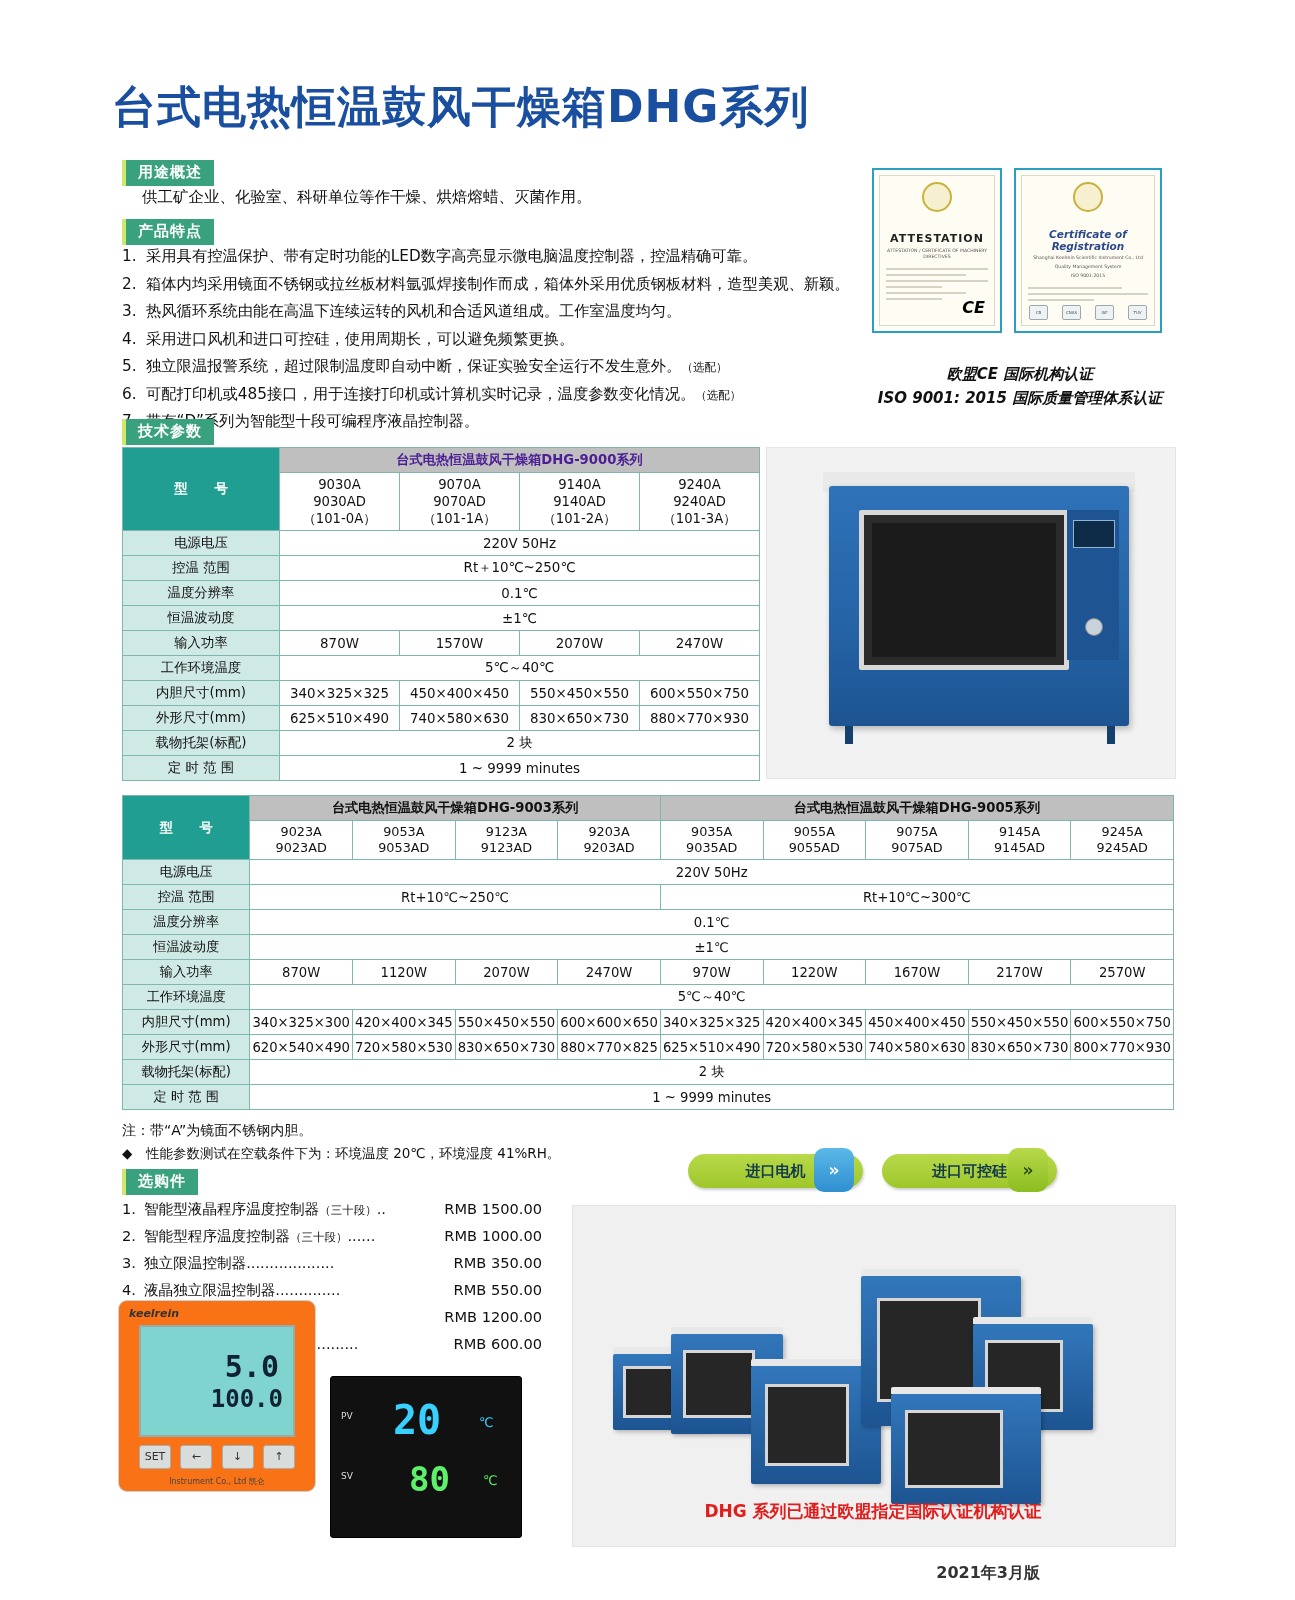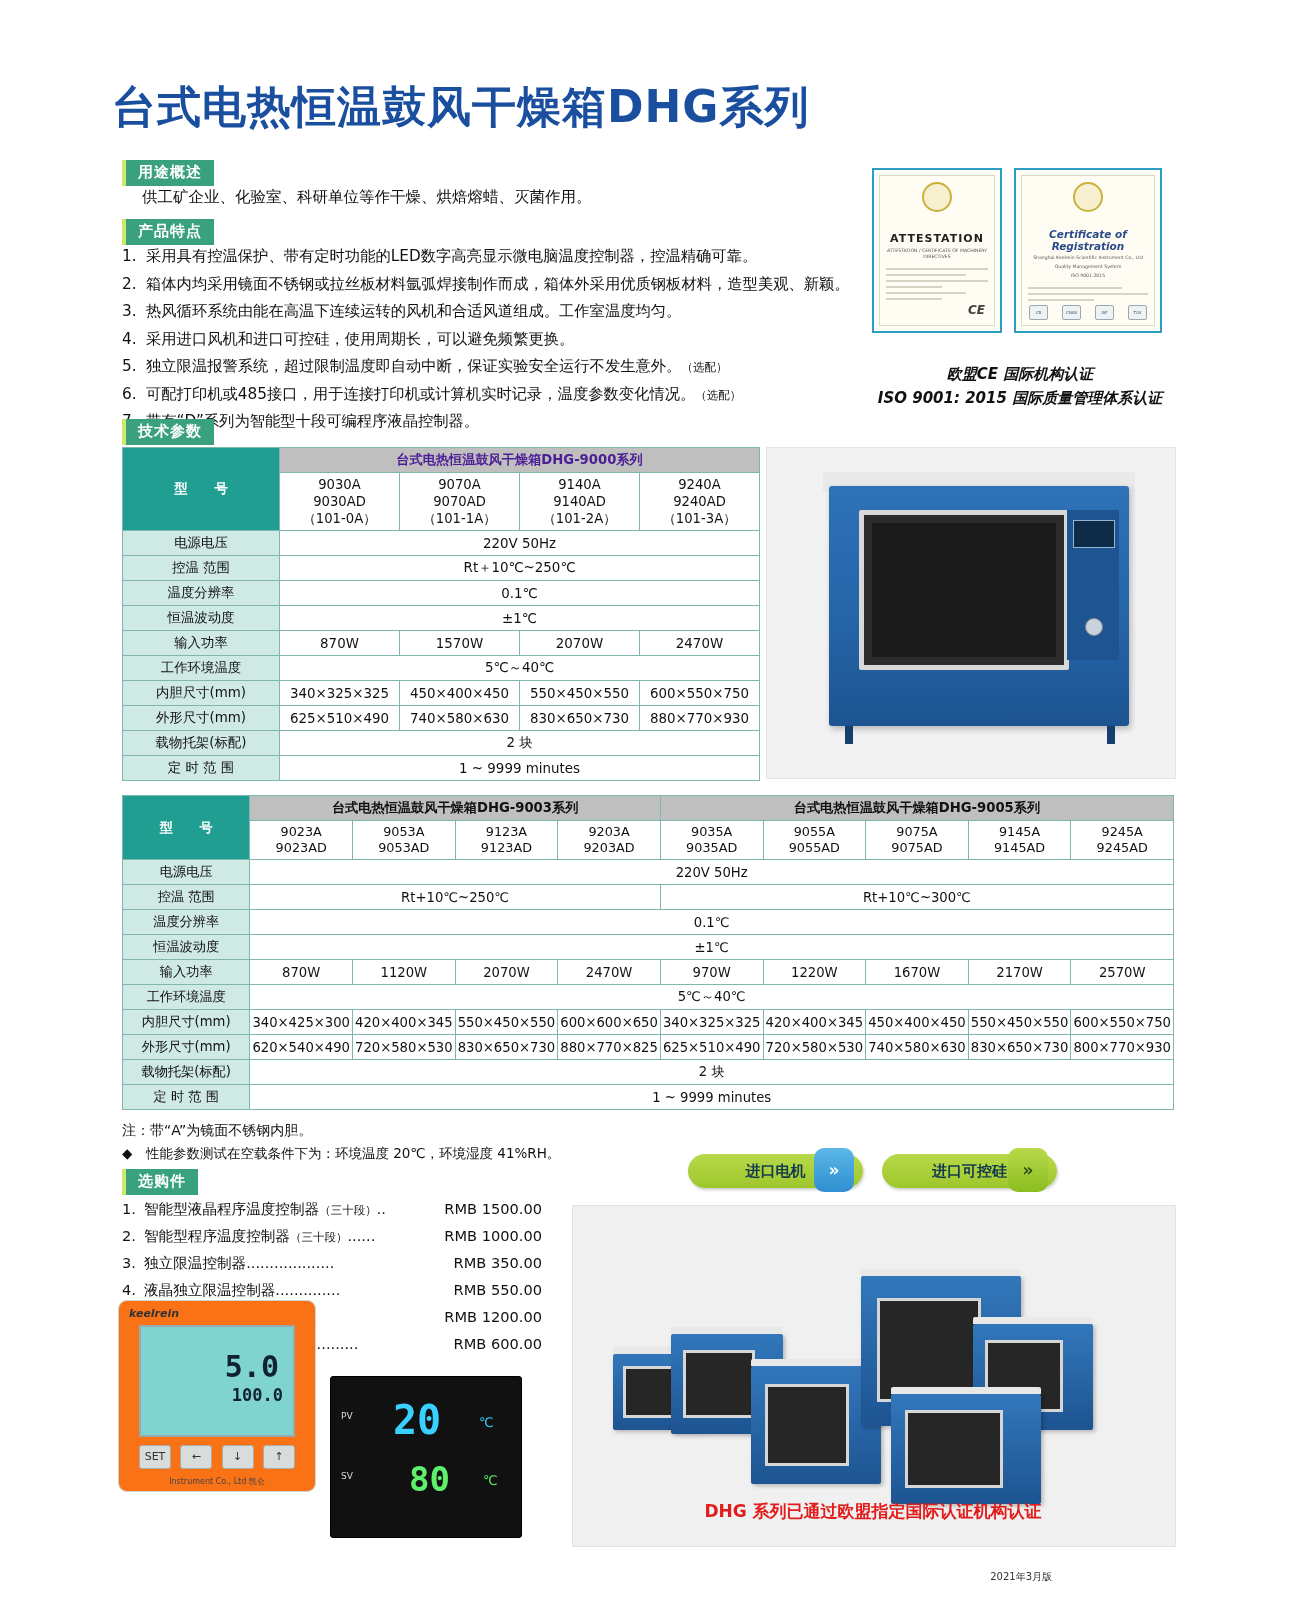--- a/index.html
+++ b/index.html
@@ -75,21 +75,21 @@
   .cert-logo{
     width:26px;height:26px;border-radius:50%;
     border:2px solid #c9b23a;margin:6px auto 0 auto;
     background:#f6efd0;
   }
   .cert-badges{position:absolute;bottom:5px;left:0;right:0;display:flex;justify-content:space-around;}
   .cert-badges span{
     display:block;width:17px;height:13px;border:1px solid #9aa;border-radius:2px;
     background:#eef2f5;font-size:4px;text-align:center;line-height:13px;color:#456;
   }
-  .ce-mark{position:absolute;right:9px;bottom:8px;font-size:12px;font-weight:bold;font-style:italic;color:#404040;}
+  .ce-mark{position:absolute;right:9px;bottom:8px;font-size:16px;font-weight:bold;font-style:italic;color:#000000;}
 
   .cert-cap{
     position:absolute;left:860px;top:362px;width:320px;
     text-align:center;font-size:15px;font-weight:bold;font-style:italic;color:#111;line-height:24px;
   }
 
   
   table{border-collapse:collapse;}
   .t1{position:absolute;left:122px;top:447px;width:638px;}
   .t1 td,.t1 th{
@@ -197,40 +197,40 @@
   .ctrl1{
     position:absolute;left:118px;top:1300px;width:196px;height:190px;
     background:#f97316;border:1px solid #cfd3d2;border-radius:9px;
   }
   .ctrl1 .brand{position:absolute;left:10px;top:6px;font-size:11px;color:#333;font-weight:bold;font-style:italic;}
   .ctrl1 .scr{
     position:absolute;left:20px;top:24px;right:20px;height:108px;
     background:#7fd4d0;border:2px solid #9aa;
   }
   .ctrl1 .pv{position:absolute;right:14px;top:22px;font-size:30px;color:#123;font-weight:bold;font-family:"DejaVu Sans Mono",monospace;text-align:right;}
-  .ctrl1 .sv{position:absolute;right:10px;top:58px;font-size:17px;color:#123;font-weight:bold;font-family:"DejaVu Sans Mono",monospace;}
+  .ctrl1 .sv{position:absolute;right:10px;top:58px;font-size:24px;color:#123;font-weight:bold;font-family:"DejaVu Sans Mono",monospace;}
   .ctrl1 .btns{position:absolute;left:20px;right:20px;bottom:22px;display:flex;justify-content:space-between;}
   .ctrl1 .btns span{
     width:30px;height:22px;border-radius:3px;background:#d8dcdb;border:1px solid #a8adac;
     font-size:11px;text-align:center;line-height:22px;color:#333;
   }
   .ctrl1 .foot{position:absolute;left:0;right:0;bottom:4px;text-align:center;font-size:8px;color:#444;}
 
   .ctrl2{
     position:absolute;left:330px;top:1376px;width:190px;height:160px;
     background:#111;border:1px solid #000;border-radius:3px;
   }
   .ctrl2 .lab{position:absolute;left:10px;top:34px;font-size:9px;color:#ddd;}
   .ctrl2 .lab2{position:absolute;left:10px;top:94px;font-size:9px;color:#ddd;}
   .ctrl2 .n1{position:absolute;left:62px;top:20px;font-size:40px;color:#38d0ff;font-weight:bold;font-family:"DejaVu Sans Mono",monospace;text-align:right;}
   .ctrl2 .n2{position:absolute;left:78px;top:82px;font-size:34px;color:#5ef06a;font-weight:bold;font-family:"DejaVu Sans Mono",monospace;}
   .ctrl2 .u1{position:absolute;left:148px;top:38px;font-size:13px;color:#38d0ff;}
   .ctrl2 .u2{position:absolute;left:152px;top:96px;font-size:13px;color:#5ef06a;}
 
-  .footdate{position:absolute;right:8px;bottom:16px;font-size:10px;color:#333;}
+  .footdate{position:absolute;right:20px;bottom:16px;font-size:16px;color:#333;font-weight:bold;}
 </style>
 </head>
 <body>
 
 <div class="page">
 
   <div class="main-title">台式电热恒温鼓风干燥箱DHG系列</div>
 
   <div class="sec-tag tag-use">用途概述</div>
   <div class="use-text">供工矿企业、化验室、科研单位等作干燥、烘焙熔蜡、灭菌作用。</div>
@@ -452,21 +452,21 @@
       <td>1670W</td>
       <td>2170W</td>
       <td>2570W</td>
     </tr>
     <tr>
       <td class="lbl">工作环境温度</td>
       <td colspan="9">5℃～40℃</td>
     </tr>
     <tr>
       <td class="lbl">内胆尺寸(mm)</td>
-      <td>340×425×300</td>
+      <td>340×325×300</td>
       <td>420×400×345</td>
       <td>550×450×550</td>
       <td>600×600×650</td>
       <td>340×325×325</td>
       <td>420×400×345</td>
       <td>450×400×450</td>
       <td>550×450×550</td>
       <td>600×550×750</td>
     </tr>
     <tr>

